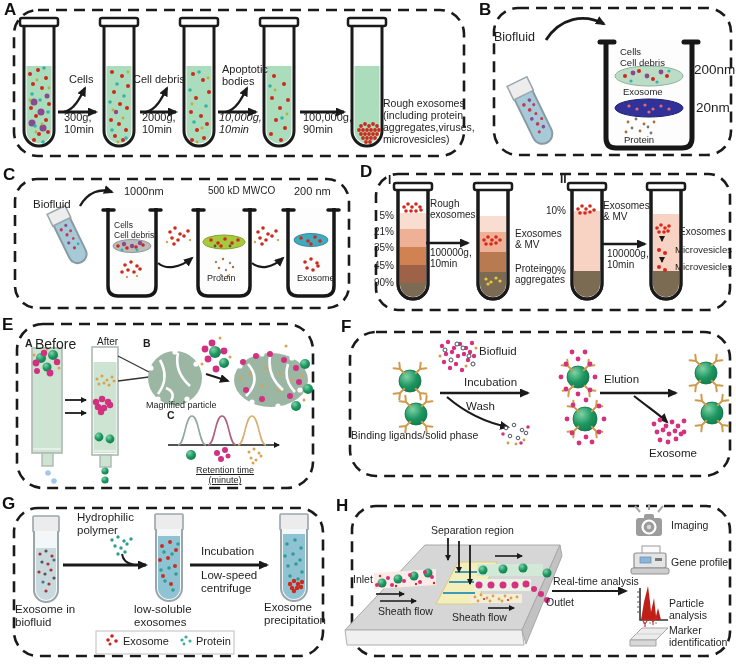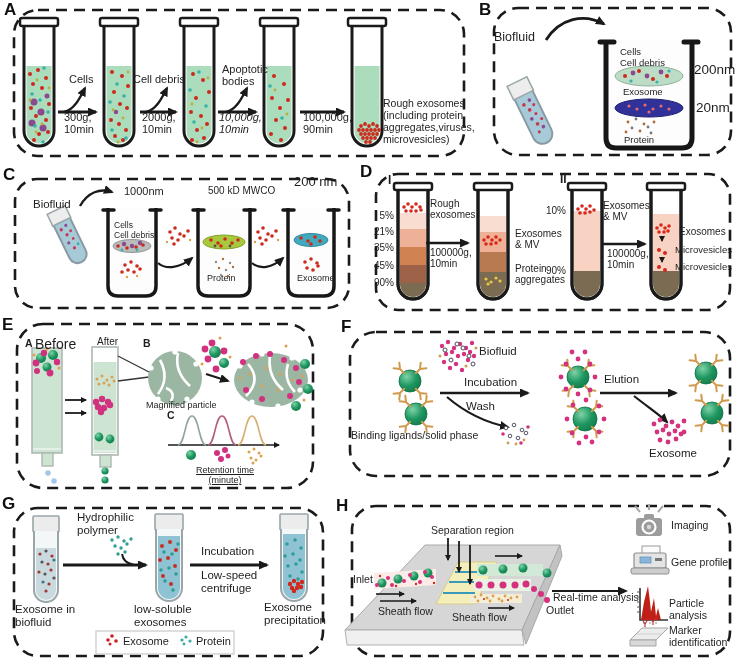--- a/index.html
+++ b/index.html
@@ -1042,21 +1042,21 @@
 <div class="lb" style="left:620px;top:47px;font-size:9.5px;">Cells
 Cell debris</div>
 <div class="lb" style="left:694px;top:62px;font-size:13.5px;">200nm</div>
 <div class="lb" style="left:623px;top:87px;font-size:9.5px;">Exosome</div>
 <div class="lb" style="left:696px;top:100px;font-size:13.5px;">20nm</div>
 <div class="lb" style="left:624px;top:135px;font-size:9.5px;">Protein</div>
 
 <div class="lb" style="left:33px;top:198px;font-size:11.5px;">Biofluid</div>
 <div class="lb" style="left:124px;top:185px;font-size:11px;">1000nm</div>
 <div class="lb" style="left:196px;top:185px;font-size:10px;padding-left:12px;">500 kD MWCO</div>
-<div class="lb" style="left:294px;top:175px;font-size:13px;">200 nm</div>
+<div class="lb" style="left:294px;top:185px;font-size:11px;">200 nm</div>
 <div class="lb" style="left:114px;top:221px;font-size:8.5px;">Cells
 Cell debris</div>
 <div class="lb" style="left:207px;top:273px;font-size:9px;">Protein</div>
 <div class="lb" style="left:297px;top:273px;font-size:9px;">Exosome</div>
 
 <div class="lb b" style="left:388px;top:174px;font-size:12px;">I</div>
 <div class="lb rt" style="left:370px;top:210px;width:24px;font-size:10px;">5%</div>
 <div class="lb rt" style="left:370px;top:226px;width:24px;font-size:10px;">21%</div>
 <div class="lb rt" style="left:370px;top:242px;width:24px;font-size:10px;">35%</div>
 <div class="lb rt" style="left:370px;top:260px;width:24px;font-size:10px;">45%</div>
@@ -1107,21 +1107,21 @@
 centrifuge</div>
 <div class="lb" style="left:264px;top:601px;font-size:11.5px;">Exosome
 precipitation</div>
 <div class="lb" style="left:123px;top:635px;font-size:11px;">Exosome</div>
 <div class="lb" style="left:196px;top:635px;font-size:11px;">Protein</div>
 
 <div class="lb" style="left:431px;top:525px;font-size:10.5px;">Separation region</div>
 <div class="lb" style="left:353px;top:574px;font-size:10.5px;">Inlet</div>
 <div class="lb" style="left:378px;top:606px;font-size:10.5px;">Sheath flow</div>
 <div class="lb" style="left:452px;top:612px;font-size:10.5px;">Sheath flow</div>
-<div class="lb" style="left:546px;top:597px;font-size:10.5px;margin-top:8px;">Outlet</div>
-<div class="lb" style="left:553px;top:576px;font-size:10.5px;margin-top:16px;">Real-time analysis</div>
+<div class="lb" style="left:546px;top:597px;font-size:10.5px;">Outlet</div>
+<div class="lb" style="left:553px;top:576px;font-size:10.5px;">Real-time analysis</div>
 <div class="lb" style="left:671px;top:520px;font-size:10.5px;">Imaging</div>
 <div class="lb" style="left:671px;top:557px;font-size:10.5px;">Gene profile</div>
 <div class="lb" style="left:669px;top:598px;font-size:10.5px;">Particle analysis</div>
 <div class="lb" style="left:669px;top:625px;font-size:10.5px;">Marker
 identification</div>
 
 </div>
 
 </body></html>

